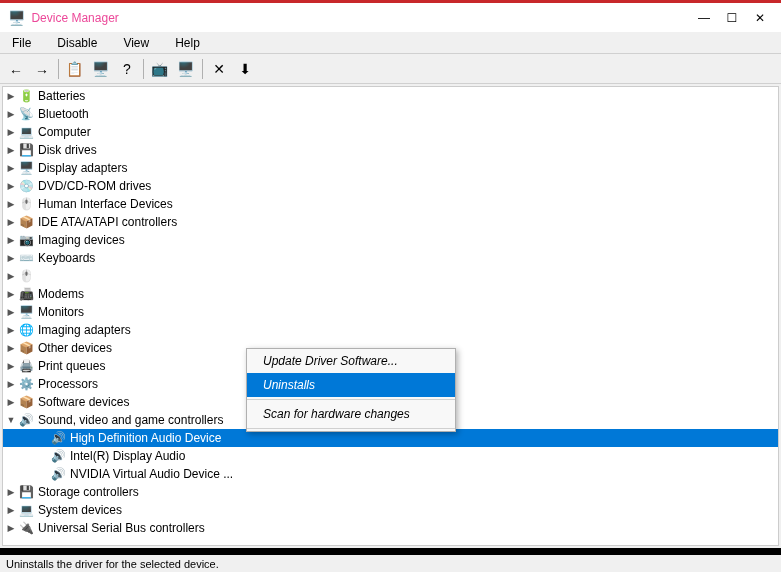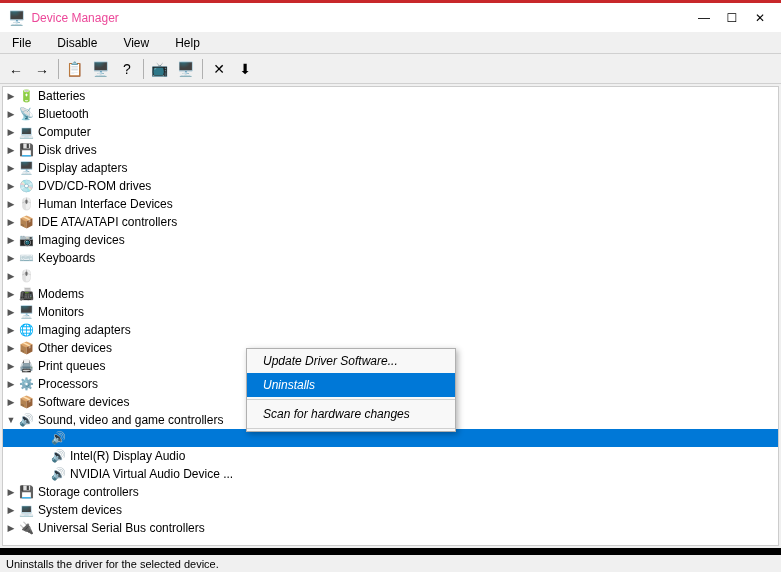--- a/index.html
+++ b/index.html
@@ -330,20 +330,21 @@
       <div class="tree-item">
         <span style="width:0px;display:inline-block;"></span>
         <span class="tree-arrow" style="font-size:9px;">▼</span>
         <span class="tree-icon">🔊</span>
         <span class="tree-label">Sound, video and game controllers</span>
       </div>
       <div class="tree-item selected">
         <span style="width:32px;display:inline-block;"></span>
         <span class="tree-arrow"></span>
         <span class="tree-icon">🔊</span>
+        <span class="tree-label">High Definition Audio Device</span>
       </div>
       <div class="tree-item">
         <span style="width:32px;display:inline-block;"></span>
         <span class="tree-arrow"></span>
         <span class="tree-icon">🔊</span>
         <span class="tree-label">Intel(R) Display Audio</span>
       </div>
       <div class="tree-item">
         <span style="width:32px;display:inline-block;"></span>
         <span class="tree-arrow"></span>

